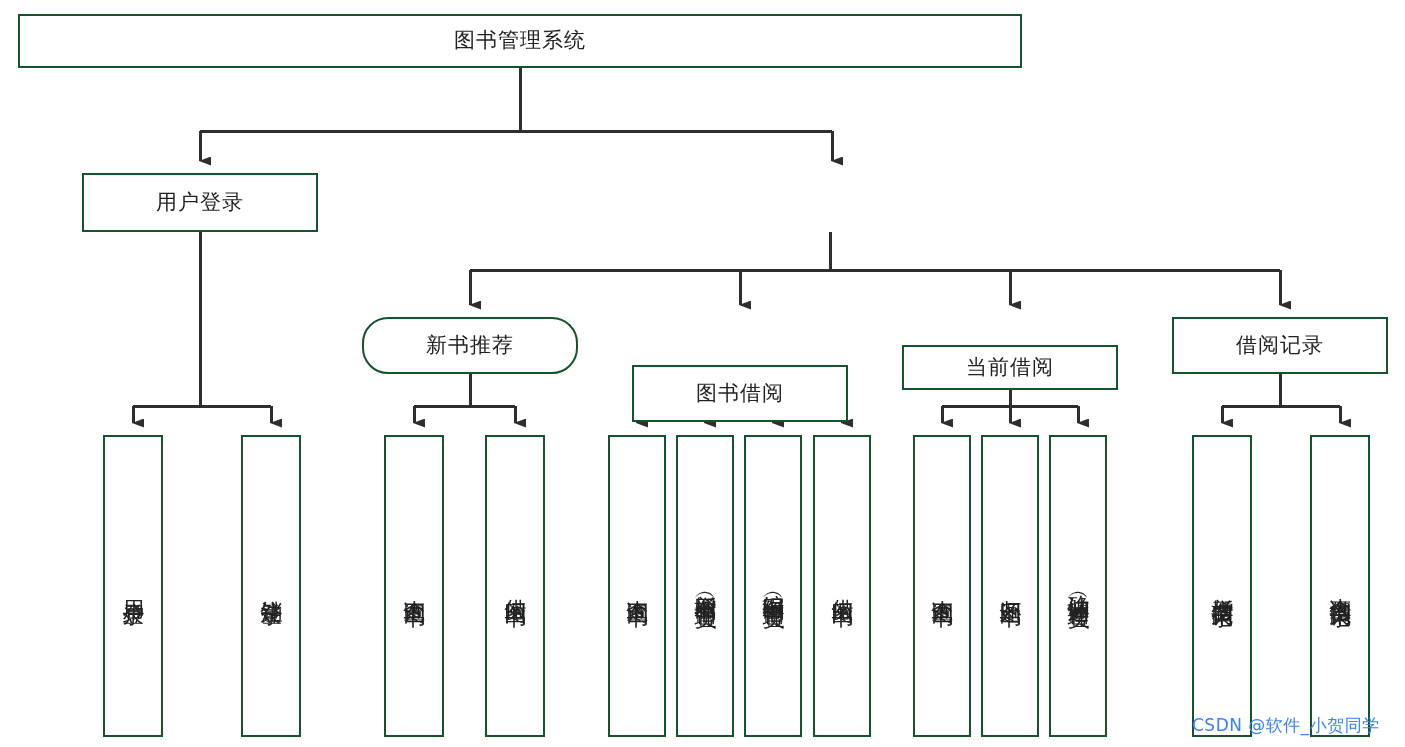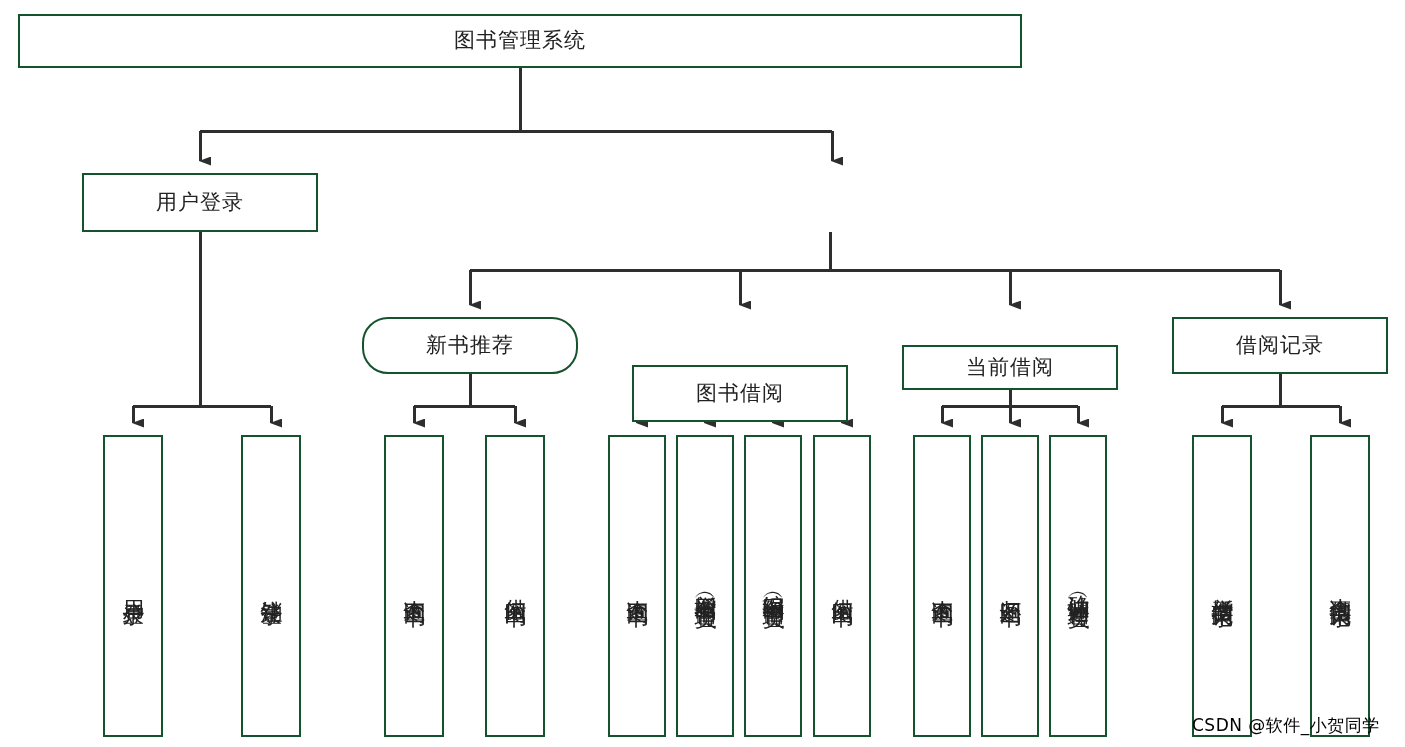--- a/index.html
+++ b/index.html
@@ -53,21 +53,21 @@
     writing-mode: vertical-rl;
     text-orientation: upright;
     white-space: nowrap;
     display: block;
   }
   .watermark {
     position: absolute;
     left: 1192px;
     top: 714px;
     font-size: 17px;
-    color: #000000;
+    color: #3b82f6;
     white-space: nowrap;
     letter-spacing: 0.5px;
     font-family: "DejaVu Sans", "Liberation Sans", sans-serif;
   }
 </style>
 </head>
 <body>
 
 <div id="canvas">
 

